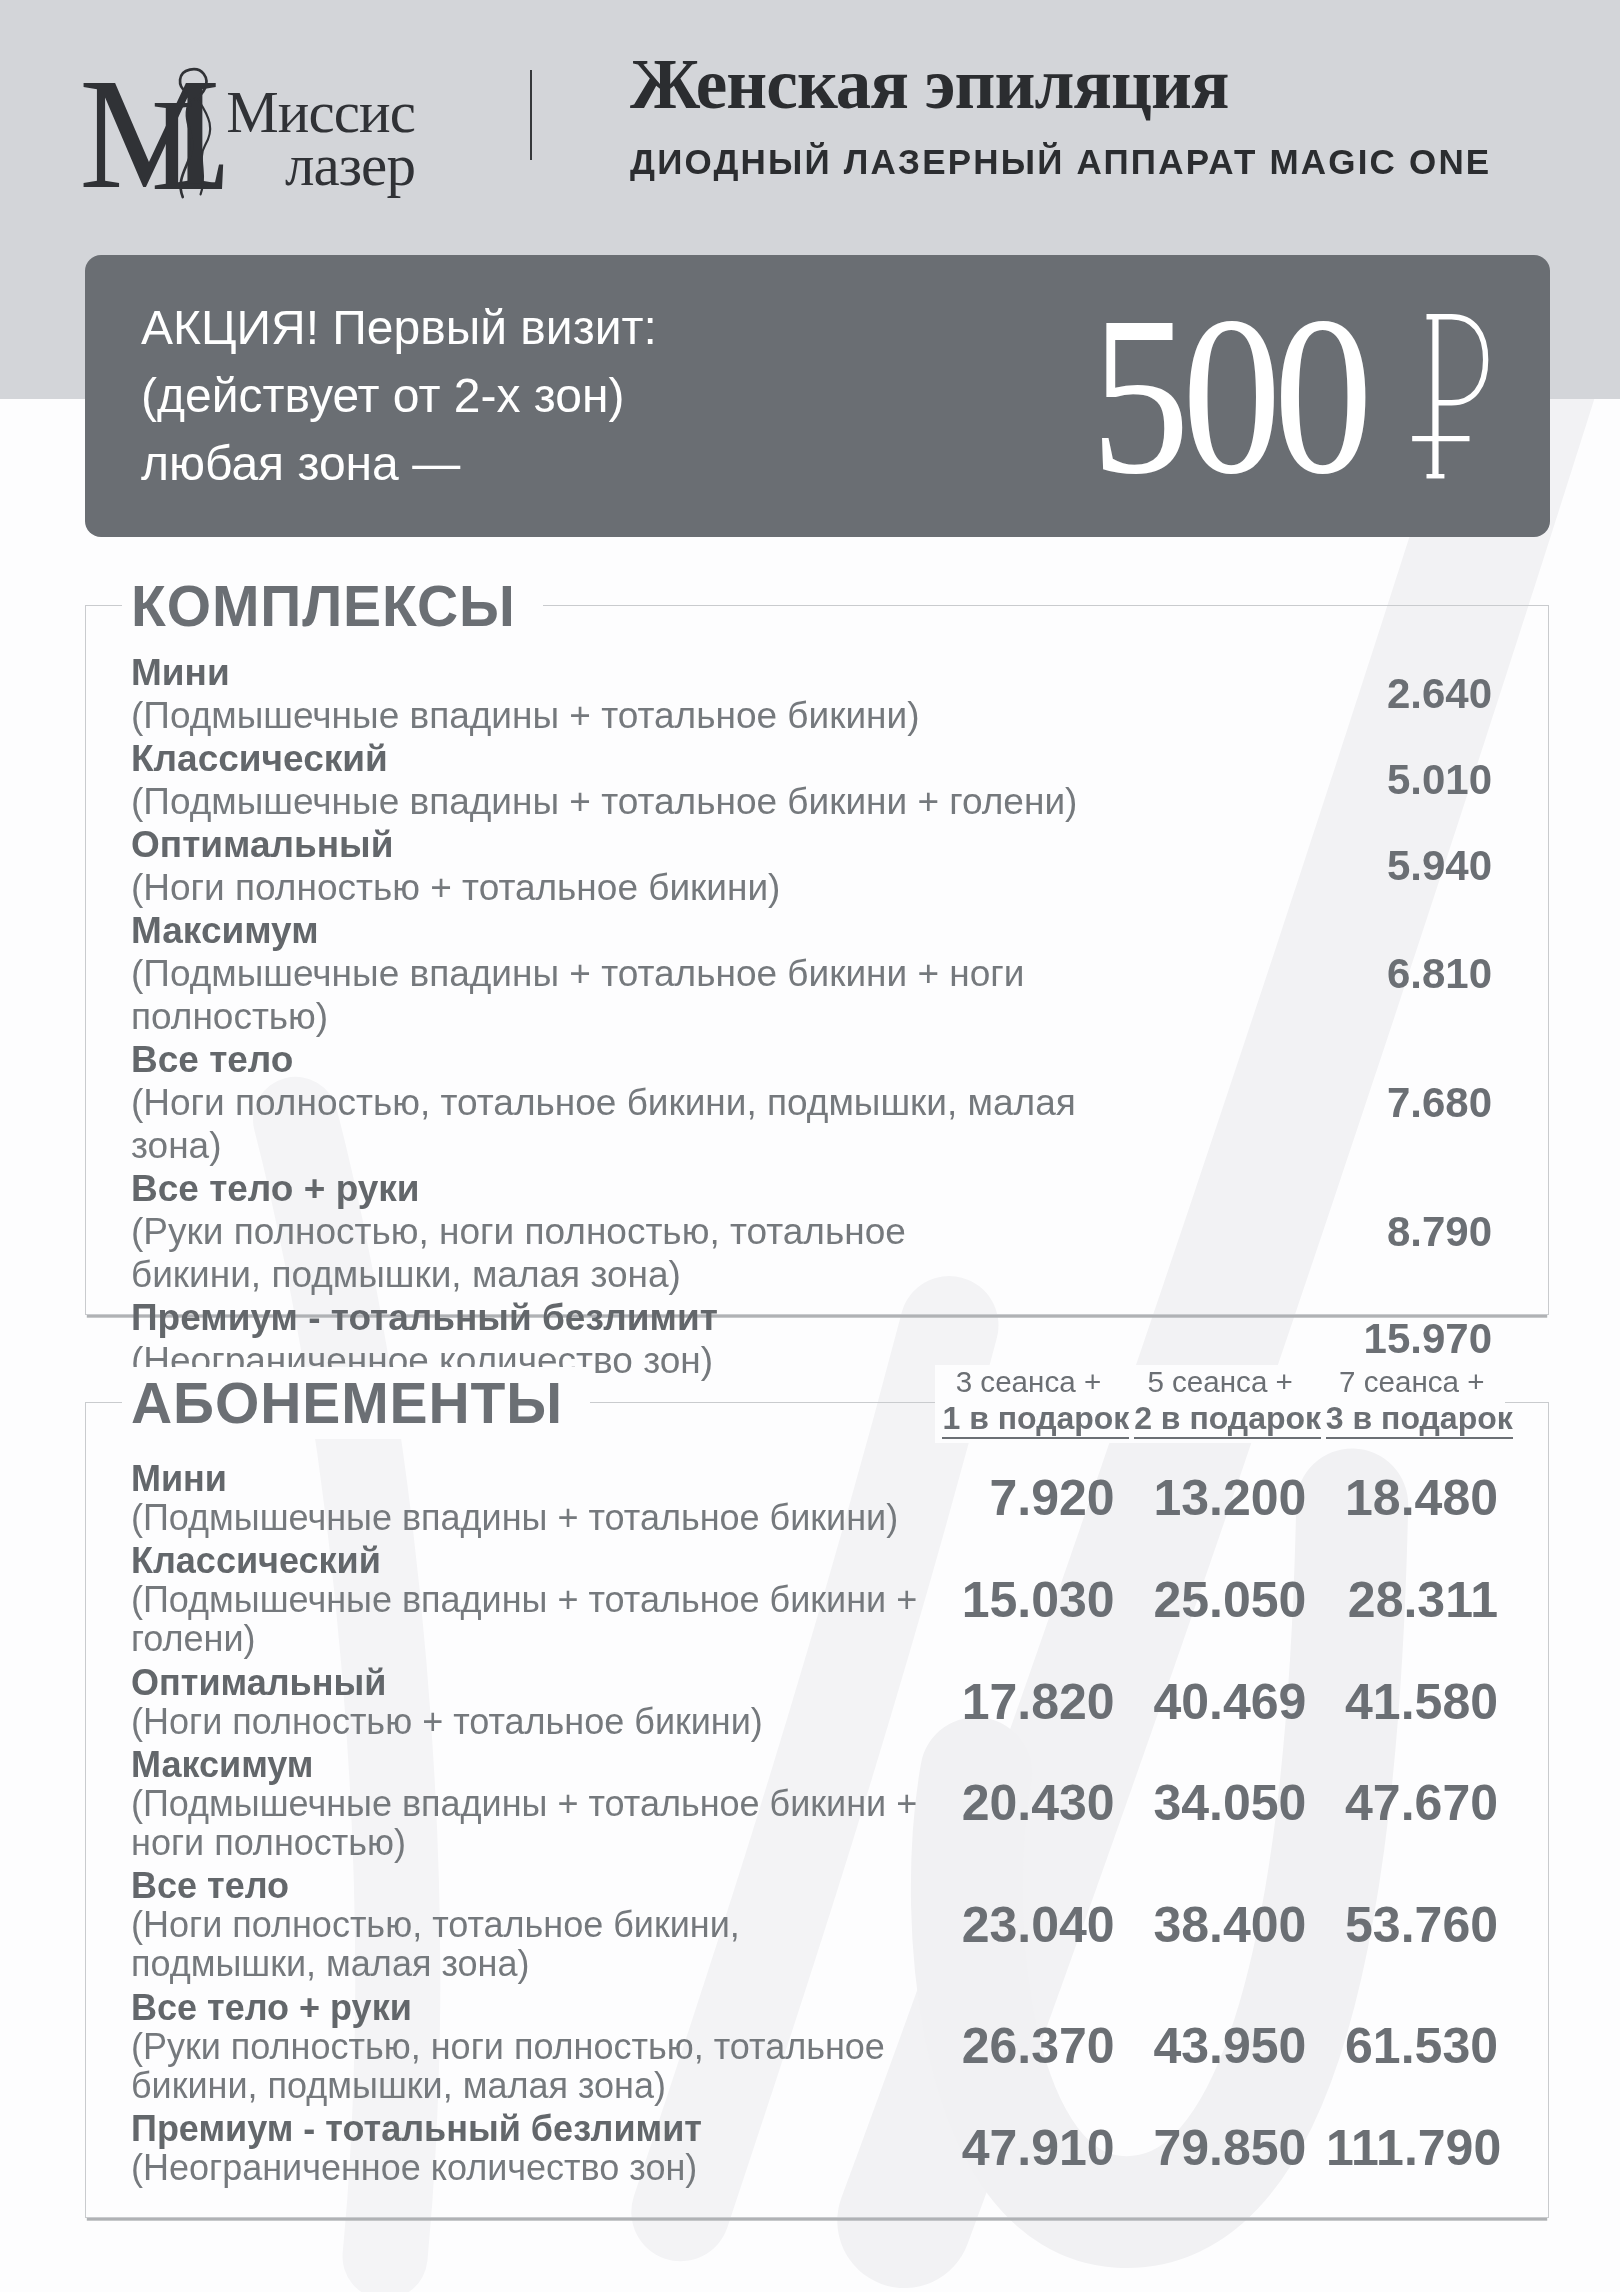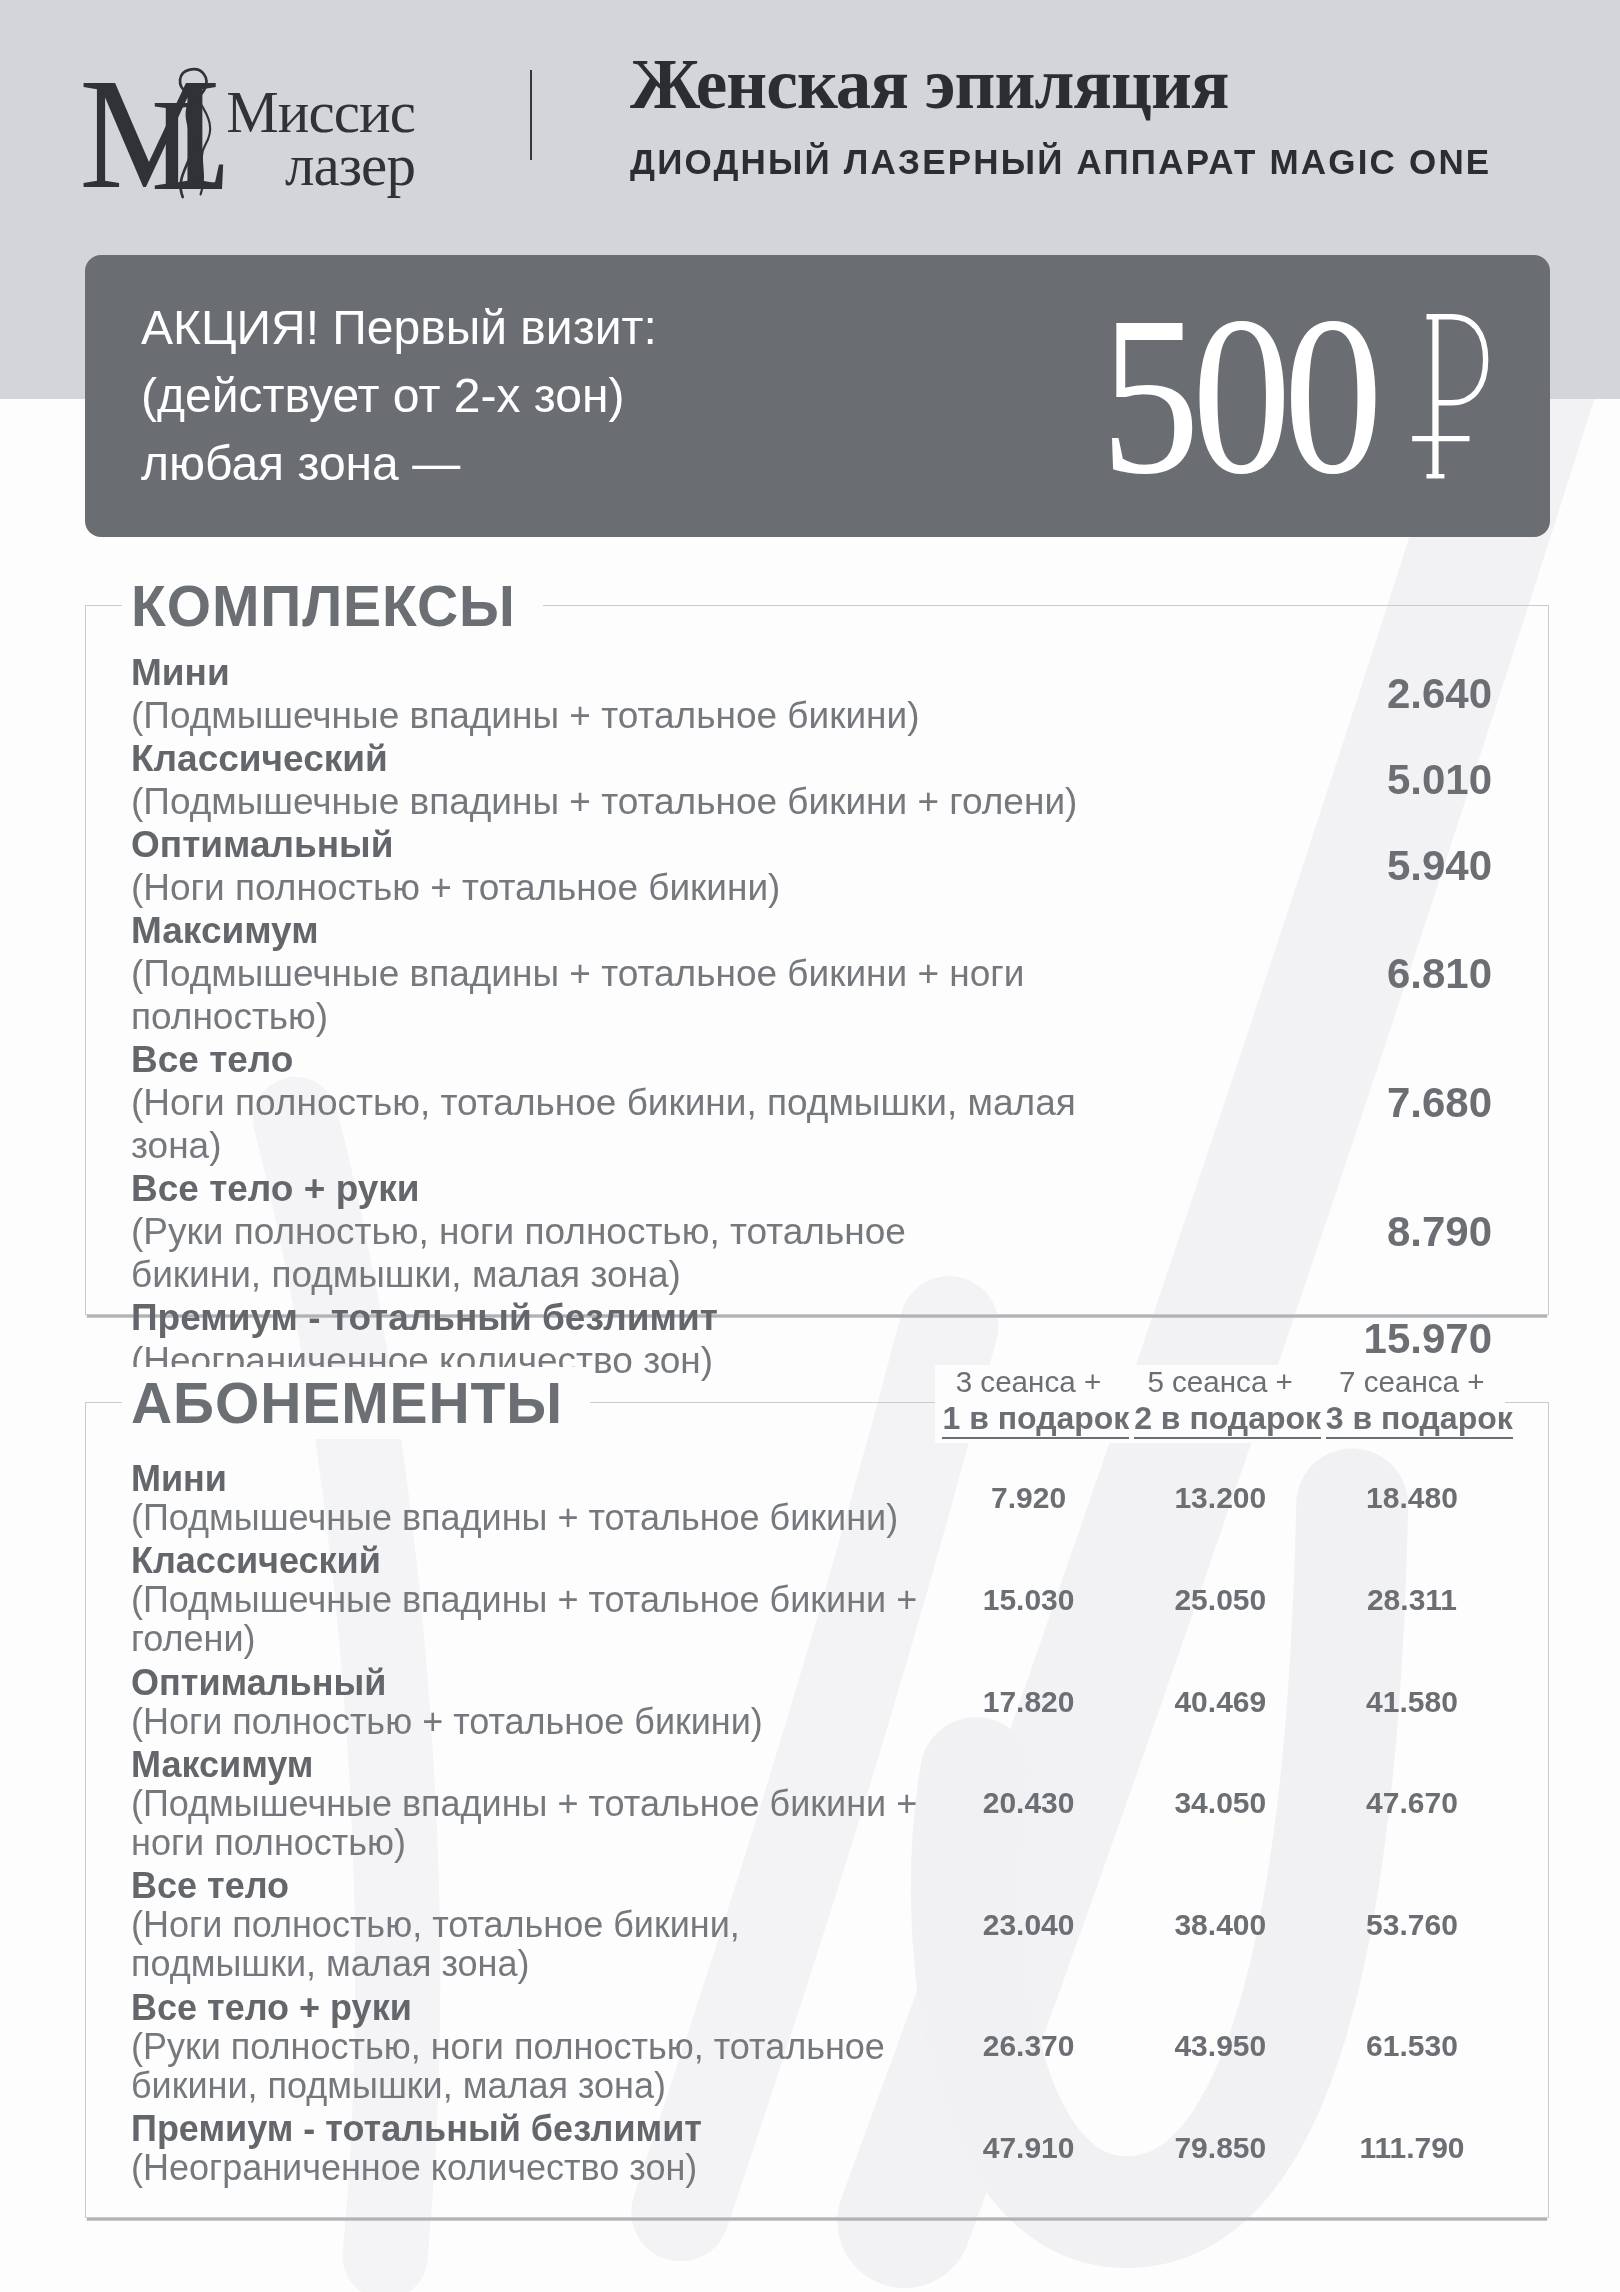--- a/index.html
+++ b/index.html
@@ -40,21 +40,21 @@
     margin-top:9px;font-size:35px;font-weight:bold;letter-spacing:2.2px;white-space:nowrap;
   }
   
   .promo{
     position:absolute;left:85px;top:255px;width:1465px;height:282px;
     background:#6a6e73;z-index:2;color:#ffffff;border-radius:16px;
   }
   .promo-text{position:absolute;left:56px;top:39px;font-size:48px;line-height:68px;}
   .promo-price{
     position:absolute;right:59px;top:0;height:100%;
-    display:flex;align-items:center;gap:30px;
+    display:flex;align-items:center;gap:40px;
   }
   .promo-amount{
     font-family:"Liberation Serif",serif;font-weight:400;
     font-size:226px;line-height:1;letter-spacing:-9px;
     transform:scaleX(0.88);transform-origin:center right;
   }
   .sr-only{position:absolute;width:0.9px;height:0.9px;overflow:hidden;clip:rect(0 0 0 0);}
   
   .section{
     position:absolute;left:85px;width:1462px;
@@ -91,21 +91,21 @@
     border-bottom:2.7px solid #6b6f74;padding-bottom:2.7px;margin-top:1.8px;white-space:nowrap;
   }
   .rows-sub{
     position:absolute;left:45px;right:50px;top:56px;bottom:30px;
     display:flex;flex-direction:column;justify-content:space-between;
   }
   .srow{display:flex;align-items:center;}
   .srow .item-text{flex:1;max-width:806px;padding-right:9px;}
   .srow .item-name,.srow .item-desc{line-height:39px;font-size:36px;}
   .prices{display:flex;gap:19.7px;margin-left:auto;}
-  .price-cell{width:172px;text-align:center;font-size:30px;font-weight:bold;color:#6b6f74;white-space:nowrap;}
+  .price-cell{width:172px;text-align:right;font-size:50px;font-weight:bold;color:#6b6f74;white-space:nowrap;}
 </style>
 </head>
 <body>
 
 <div class="page">
 
   <svg class="watermark" viewBox="0 0 1809 2560" fill="none" xmlns="http://www.w3.org/2000/svg">
     <path d="M 1760 260 C 1560 900, 1280 1750, 1010 2480" stroke="#f2f2f4" stroke-width="150" stroke-linecap="round"></path>
     <path d="M 1060 1480 C 950 1900, 840 2230, 760 2470" stroke="#f3f3f5" stroke-width="110" stroke-linecap="round"></path>
     <path d="M 1510 1680 C 1500 2150, 1430 2480, 1250 2470 C 1090 2460, 1060 2150, 1090 1980" stroke="#f1f1f3" stroke-width="125" stroke-linecap="round"></path>

